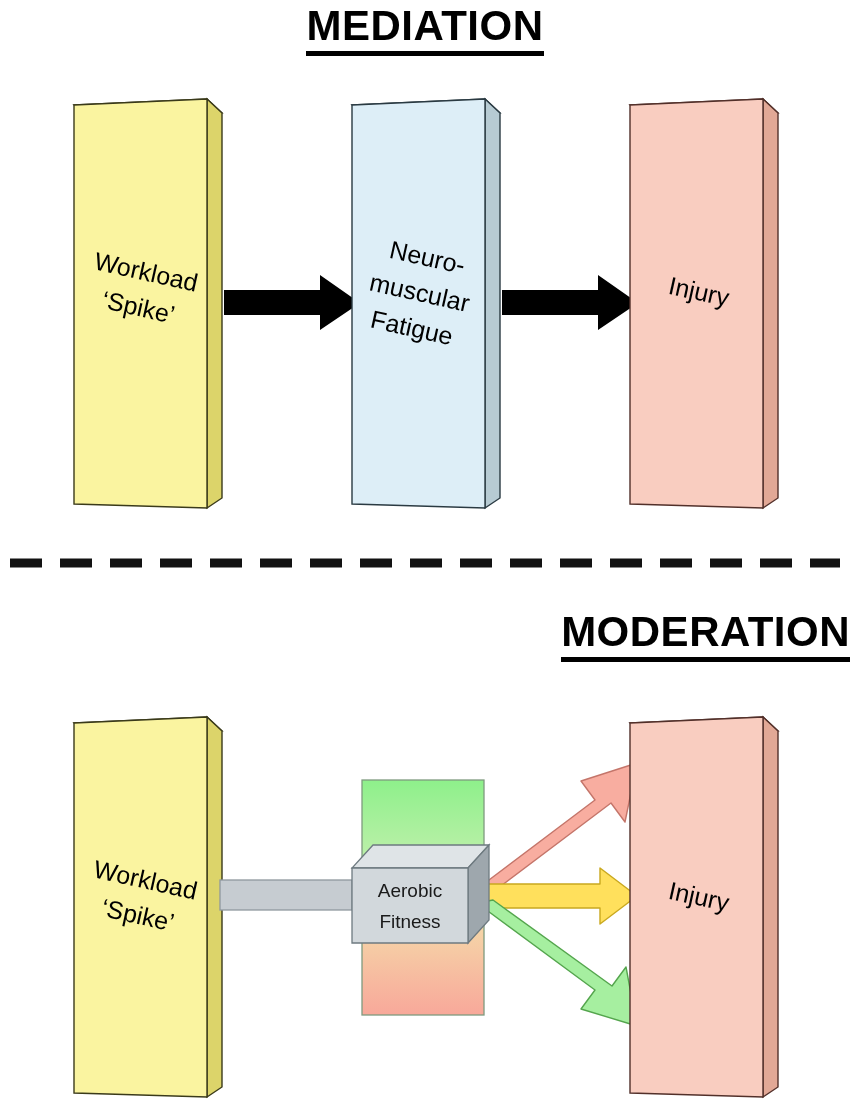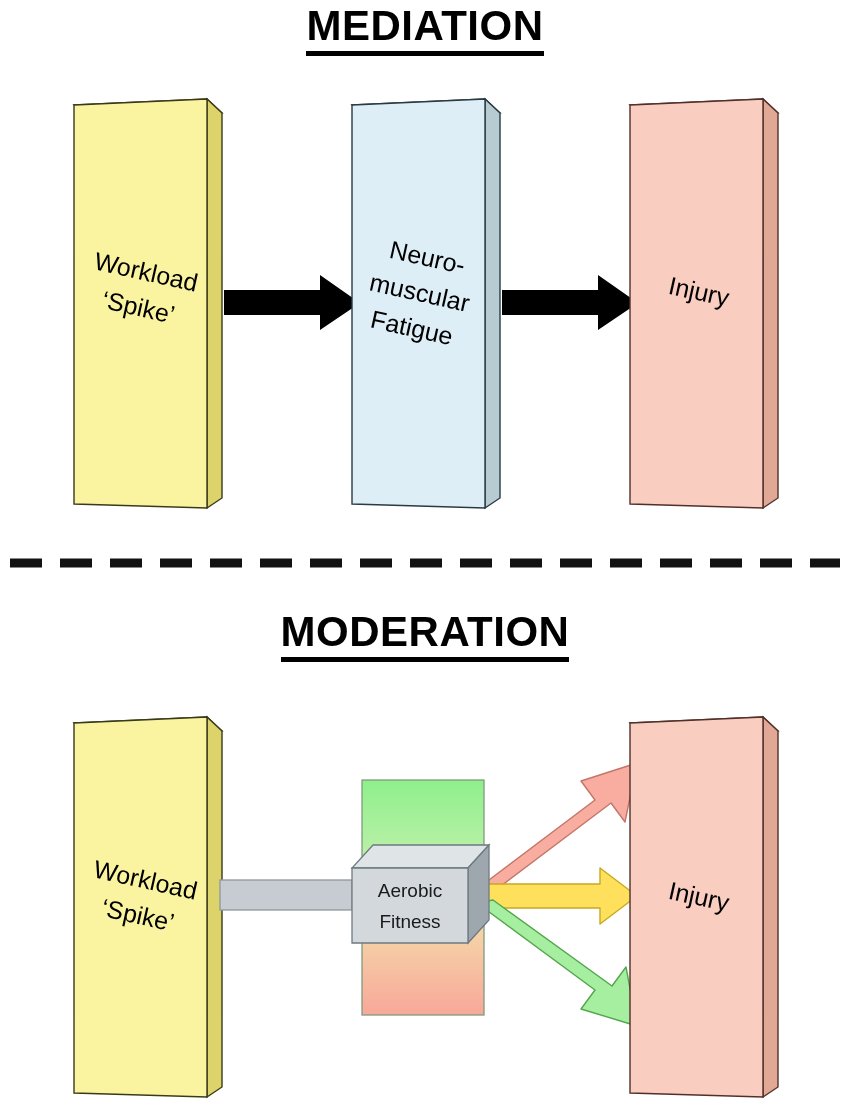--- a/index.html
+++ b/index.html
@@ -28,21 +28,21 @@
     font-size: 42px;
     letter-spacing: 0.5px;
     color: #000000;
     white-space: nowrap;
   }
   .title span {
     border-bottom: 5px solid #000;
     padding-bottom: 2px;
   }
   #title-mediation { top: 2px; }
-  #title-moderation { top: 608px; }
+  #title-moderation { top: 608px; text-align: right; }
 
   svg.canvas {
     position: absolute;
     left: 0;
     top: 0;
     width: 850px;
     height: 1117px;
   }
   .slab-label {
     font-family: "Liberation Sans", sans-serif;

